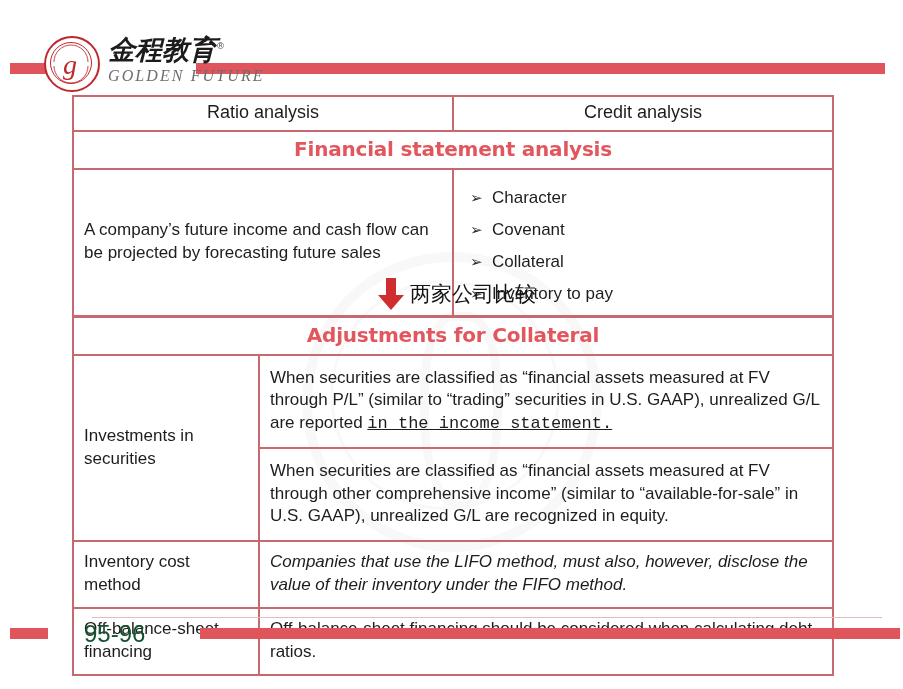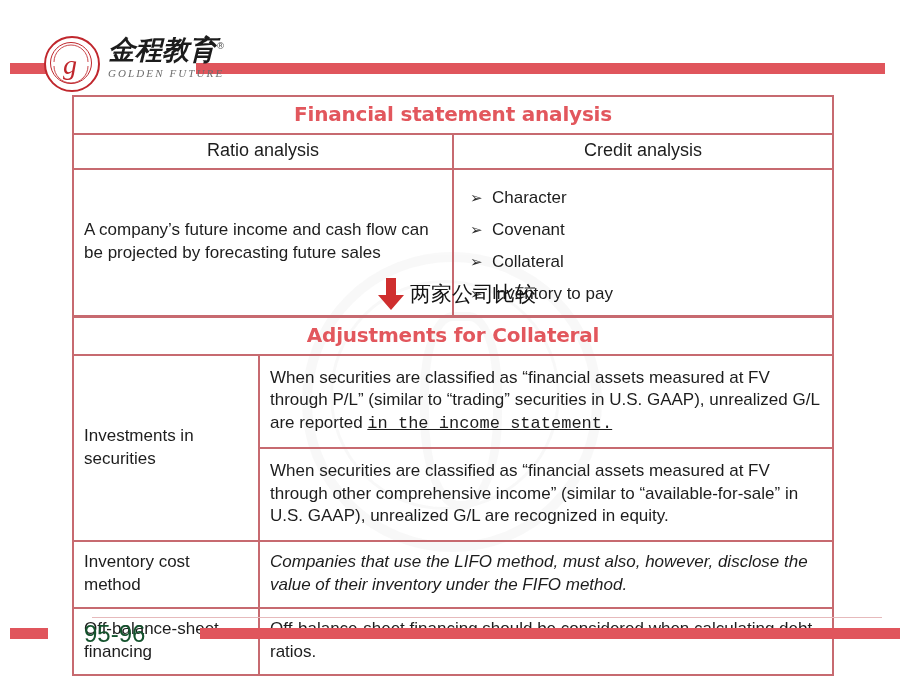--- a/index.html
+++ b/index.html
@@ -126,21 +126,21 @@
     white-space: nowrap;
   }
   .logo-reg {
     font-size: 9px;
     vertical-align: super;
     color: #555;
     font-weight: normal;
   }
   .logo-en {
     font-family: "Liberation Serif", serif;
-    font-size: 11px;
+    font-size: 16px;
     letter-spacing: 2.1px;
     color: #6d6d6d;
     margin-top: 3px;
     white-space: nowrap;
   }
 
   
   .tbl {
     position: absolute;
     border-collapse: collapse;
@@ -285,25 +285,25 @@
     </div>
   </div>
 
   <table class="tbl" style="left:72px; top:95px; width:760px;">
     <colgroup>
       <col style="width:380px">
       <col style="width:380px">
     </colgroup>
     <tbody>
       <tr>
-        <td class="title-cell" colspan="2">Financial statement analysis</td>
-      </tr>
-      <tr>
         <td class="subhead-cell">Ratio analysis</td>
         <td class="subhead-cell">Credit analysis</td>
+      </tr>
+      <tr>
+        <td class="title-cell" colspan="2">Financial statement analysis</td>
       </tr>
       <tr>
         <td class="body-cell mid" style="height:96px;">A company’s future income and cash flow can be projected by forecasting future sales</td>
         <td class="body-cell" style="padding:8px 10px 8px 16px !important;">
           <ul class="bullets">
             <li><span class="bchar">➢</span><span>Character</span></li>
             <li><span class="bchar">➢</span><span>Covenant</span></li>
             <li><span class="bchar">➢</span><span>Collateral</span></li>
             <li><span class="bchar">➢</span><span>Inventory to pay</span></li>
           </ul>

